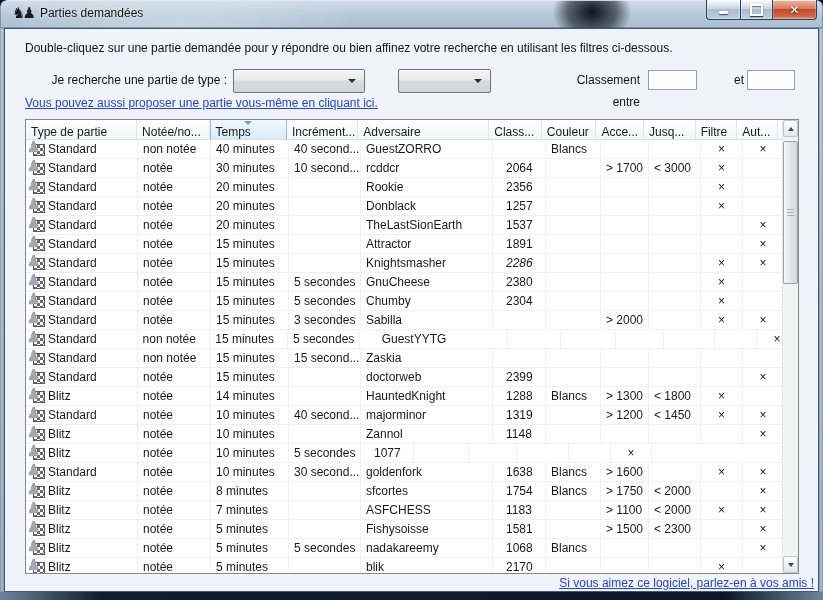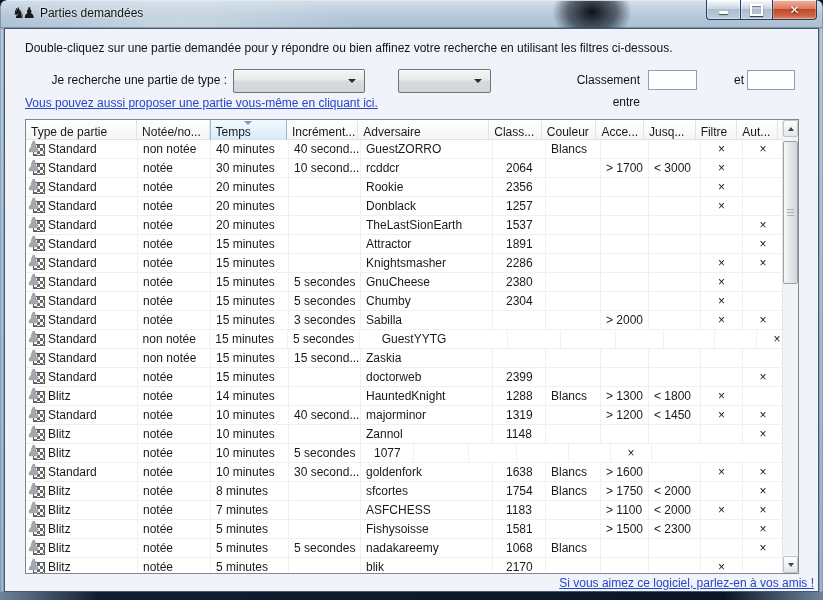--- a/index.html
+++ b/index.html
@@ -305,21 +305,21 @@
               <span class="picon">
                 <i class="board"></i>
                 <b class="pawn">♟</b>
               </span>
               <span>Standard</span>
             </div>
             <div class="cell " style="width: 73px;">notée</div>
             <div class="cell " style="width: 78px;">15 minutes</div>
             <div class="cell " style="width: 72px;"></div>
             <div class="cell " style="width: 132px;">Knightsmasher</div>
-            <div class="cell c-num" style="width: 53px;">2286</div>
+            <div class="cell c-num" style="width: 53px; font-style: italic;">2286</div>
             <div class="cell " style="width: 55px;"></div>
             <div class="cell c-range" style="width: 48px;"></div>
             <div class="cell c-range" style="width: 52px;"></div>
             <div class="cell c-center" style="width: 42px;">×</div>
             <div class="cell c-center" style="width: 41px;">×</div>
           </div>
           <div class="trow">
             <div class="cell c-type" style="width: 112px;">
               <span class="picon">
                 <i class="board"></i>

